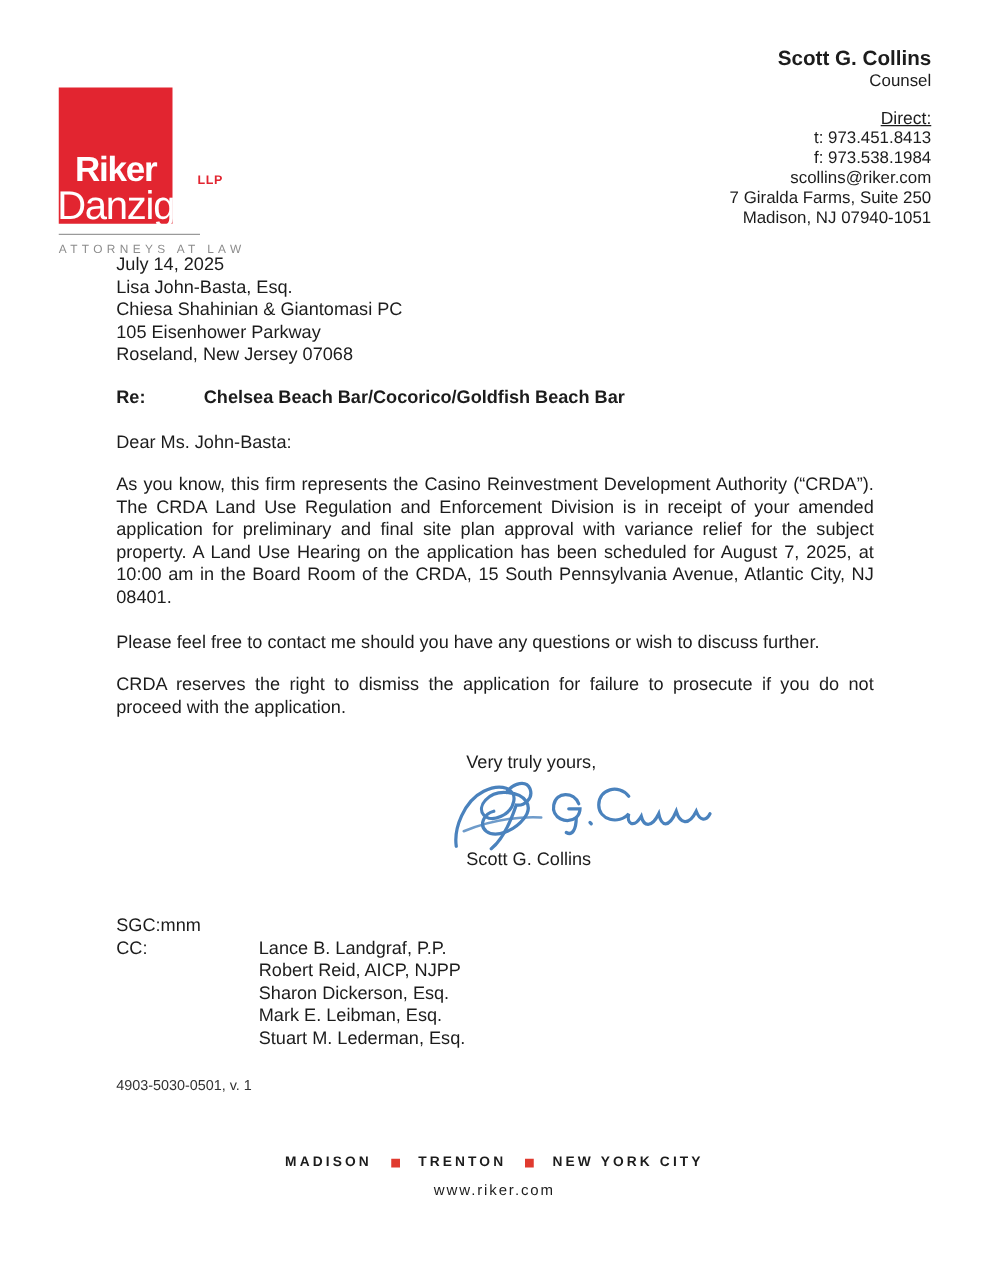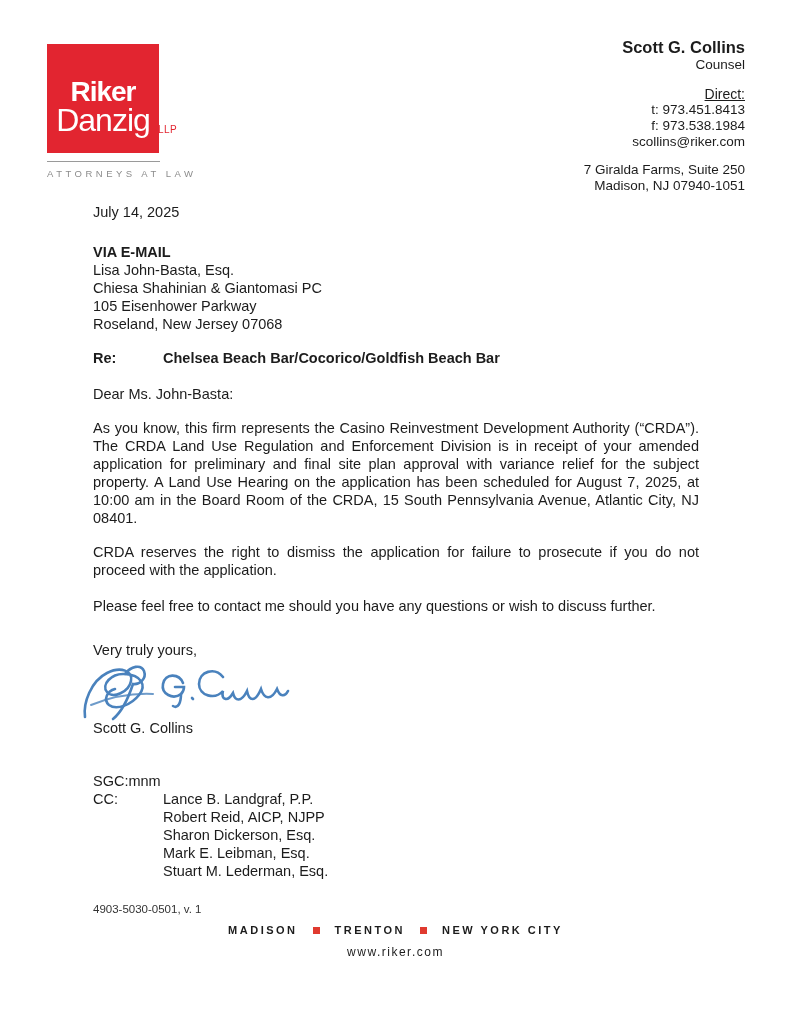--- a/index.html
+++ b/index.html
@@ -10,56 +10,57 @@
     background:#ffffff;
     font-family:"Liberation Sans", sans-serif;
     color:#1c1c1c;
     overflow:hidden;
     margin:0 auto;
   }
 
   
   .logo-block { position:absolute; top:44px; left:47px; width:140px; }
   .logo-square {
-    width:112px; height:109px;
+    width:91px; height:109px;
     background:#e22530;
     display:flex; flex-direction:column; justify-content:flex-end; align-items:center;
-    padding-bottom:18px;
+    padding-bottom:0;
     position:relative;
+    margin-top:26px;
   }
   .logo-word1 { color:#fff; font-weight:bold; font-size:28px; line-height:26px; letter-spacing:-1px; }
   .logo-word2 { color:#fff; font-weight:normal; font-size:32px; line-height:30px; letter-spacing:-1px; }
-  .logo-llp { position:absolute; left:111px; top:80px; color:#e22530; font-weight:normal; font-size:10px; letter-spacing:0.5px; }
+  .logo-llp { position:absolute; left:111px; top:95px; color:#e22530; font-weight:bold; font-size:10px; letter-spacing:0.5px; }
   .logo-rule { width:113px; border-top:1.5px solid #9a9a9a; margin-top:8px; }
   .logo-tagline { margin-top:6px; font-size:9.5px; letter-spacing:3.5px; color:#8c8c8c; white-space:nowrap; }
 
   
   .contact-block { position:absolute; top:38px; right:46px; text-align:right; }
   .contact-name { font-weight:bold; font-size:16.5px; line-height:19px; }
   .contact-title { font-size:13.5px; line-height:16px; margin-bottom:13px; }
   .contact-direct { font-size:14px; line-height:16px; text-decoration:underline; }
   .contact-line { font-size:13.5px; line-height:16px; }
-  .contact-addr { margin-top:12px; }
+  .contact-addr { }
 
   
   .letter-body { position:absolute; top:203px; left:93px; width:606px; font-size:14.5px; line-height:18px; }
   .date-line { }
   .via-line { margin-top:22px; font-weight:bold; }
   .re-line { margin-top:16px; display:flex; font-weight:bold;gap:23px; }
   .re-label { width:47px; }
   .salutation { margin-top:18px; }
   .para { margin-top:16px; text-align:justify; }
   .para.last { margin-top:18px; text-align:left; }
 
-  .closing-block { margin-top:26px; }
+  .closing-block { margin-top:26px; margin-left:280px; }
   .signature-svg { display:block; margin:2px 0 -6px -12px; }
   .signer-name { }
 
   .ref-line { margin-top:35px; }
-  .cc-row { display:flex; }
+  .cc-row { display:flex;gap:44px; }
   .cc-label { width:70px; }
   .doc-number { margin-top:20px; font-size:11.5px; color:#333; }
 
   
   .footer { position:absolute; top:924px; left:0; width:100%; text-align:center; }
   .offices { display:flex; justify-content:center; align-items:center; gap:15px; }
   .office { font-size:11px; letter-spacing:2.5px; color:#1c1c1c; font-weight:600; }
   .office-sep { width:7px; height:7px; background:#e03a2f; }
   .website { margin-top:9px; font-size:12px; letter-spacing:1.5px; color:#1c1c1c; }
 </style>
@@ -85,36 +86,35 @@
     <div class="contact-line">t: 973.451.8413</div>
     <div class="contact-line">f: 973.538.1984</div>
     <div class="contact-line">scollins@riker.com</div>
     <div class="contact-line contact-addr">7 Giralda Farms, Suite 250</div>
     <div class="contact-line">Madison, NJ 07940-1051</div>
   </div>
 
   <div class="letter-body">
     <div class="date-line">July 14, 2025</div>
 
-    <div class="via-line">VIA E-MAIL</div>
     <div>Lisa John-Basta, Esq.</div>
     <div>Chiesa Shahinian &amp; Giantomasi PC</div>
     <div>105 Eisenhower Parkway</div>
     <div>Roseland, New Jersey 07068</div>
 
     <div class="re-line">
       <span class="re-label">Re:</span>
       <span>Chelsea Beach Bar/Cocorico/Goldfish Beach Bar</span>
     </div>
 
     <div class="salutation">Dear Ms. John-Basta:</div>
 
     <p class="para">As you know, this firm represents the Casino Reinvestment Development Authority (“CRDA”).  The CRDA Land Use Regulation and Enforcement Division is in receipt of your amended application for preliminary and final site plan approval with variance relief for the subject property. A Land Use Hearing on the application has been scheduled for August 7, 2025, at 10:00 am in the Board Room of the CRDA, 15 South Pennsylvania Avenue, Atlantic City, NJ 08401.</p>
+    <p class="para last">Please feel free to contact me should you have any questions or wish to discuss further.</p>
     <p class="para">CRDA reserves the right to dismiss the application for failure to prosecute if you do not proceed with the application.</p>
-    <p class="para last">Please feel free to contact me should you have any questions or wish to discuss further.</p>
 
     <div class="closing-block">
       <div>Very truly yours,</div>
       <svg class="signature-svg" width="210" height="64" viewBox="0 0 210 64" fill="none" xmlns="http://www.w3.org/2000/svg">
         <g stroke="#4a82bd" stroke-width="2.6" stroke-linecap="round" fill="none">
           <path d="M4 56 C2 42 10 20 26 12 C40 5 52 10 50 20 C48 31 32 38 26 31 C20 24 30 12 44 13 C60 14 66 24 58 34 C51 43 36 50 28 44 C22 39 26 30 34 28"></path>
           <path d="M10 44 C30 36 52 32 72 33" stroke-width="2" opacity="0.8"></path>
           <path d="M44 13 C50 5 60 3 63 10 C66 18 58 24 52 23 C48 35 42 50 32 58"></path>
           <path d="M102 22 C98 12 84 12 82 23 C80 33 92 39 100 33 C103 30 103 26 103 26 L94 26"></path>
           <path d="M100 33 C100 42 97 48 92 45"></path>

